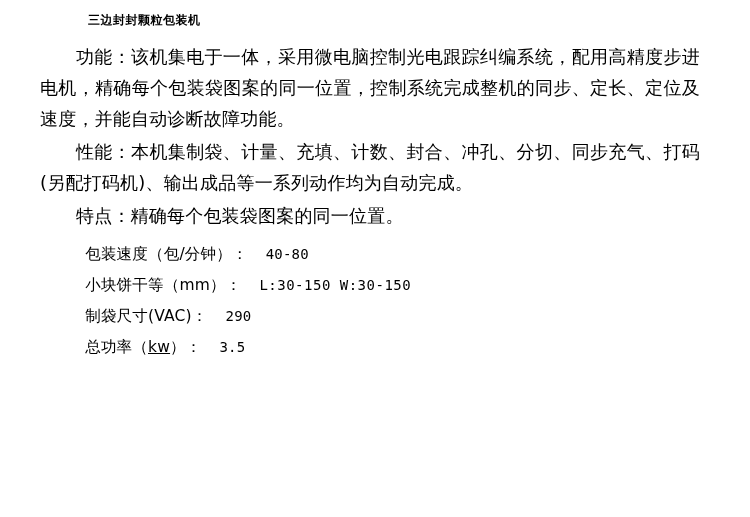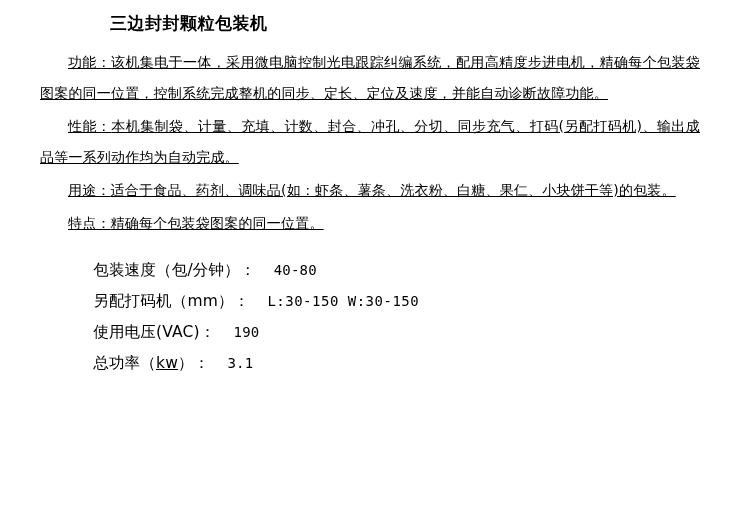--- a/index.html
+++ b/index.html
@@ -15,50 +15,49 @@
     overflow: hidden;
   }
   .page {
     position: relative;
     width: 750px;
     height: 517px;
     padding: 0;
     box-sizing: border-box;
   }
   .doc-title {
-    font-size: 17px;
+    font-size: 12px;
     font-weight: bold;
-    margin: 12px 0 0 110px;
+    margin: 12px 0 0 88px;
     letter-spacing: 0.5px;
   }
   .body-block {
     margin-top: 12px;
     padding: 0 38px 0 40px;
   }
   p.para {
     margin: 0 12px 2px 0;
-    font-size: 14px;
+    font-size: 18px;
     line-height: 31px;
     text-indent: 2em;
     text-align: justify;
     letter-spacing: 0.2px;
-    text-decoration: underline;
   }
   p.para .label {
     white-space: nowrap;
   }
   .spec-heading {
     margin: 6px 0 0 0;
     font-size: 15.5px;
     line-height: 31px;
     text-indent: 1.6em;
     letter-spacing: 0.2px;
   }
   .spec-list {
-    margin: 16px;
+    margin: 8px;
     padding: 0;
     list-style: none;
   }
   .spec-row {
     font-size: 15.5px;
     line-height: 31px;
     text-indent: 2.4em;
     letter-spacing: 0.2px;
     white-space: nowrap;
   }
@@ -83,26 +82,25 @@
 <div class="page">
 
   <div class="doc-title">三边封封颗粒包装机</div>
 
   <div class="body-block">
 
     <p class="para"><span class="label">功能：</span><span>该机集电于一体，采用微电脑控制光电跟踪纠编系统，配用高精度步进电机，精确每个包装袋图案的同一位置，控制系统完成整机的同步、定长、定位及速度，并能自动诊断故障功能。</span></p>
 
     <p class="para"><span class="label">性能：</span><span>本机集制袋、计量、充填、计数、封合、冲孔、分切、同步充气、打码(另配打码机)、输出成品等一系列动作均为自动完成。</span></p>
 
-    <p class="para"><span class="label">用途：</span><span>适合于食品、药剂、调味品(如：虾条、薯条、洗衣粉、白糖、果仁、小块饼干等)的包装。</span></p>
 
     <p class="para"><span class="label">特点：</span><span>精确每个包装袋图案的同一位置。</span></p>
 
 
     <div class="spec-list">
       <div class="spec-row"><span class="spec-name">包装速度（包/分钟）：</span><span class="spec-value">40-80</span></div>
-      <div class="spec-row"><span class="spec-name">另配打码机（mm）：</span><span class="spec-value wide">L:30-150  W:30-150</span></div>
-      <div class="spec-row"><span class="spec-name">使用电压(VAC)：</span><span class="spec-value">190</span></div>
-      <div class="spec-row"><span class="spec-name">总功率（<span class="underline-word">kw</span>）：</span><span class="spec-value">3.1</span></div>
+      <div class="spec-row"><span class="spec-name">小块饼干等（mm）：</span><span class="spec-value wide">L:30-150  W:30-150</span></div>
+      <div class="spec-row"><span class="spec-name">制袋尺寸(VAC)：</span><span class="spec-value">290</span></div>
+      <div class="spec-row"><span class="spec-name">总功率（<span class="underline-word">kw</span>）：</span><span class="spec-value">3.5</span></div>
     </div>
 
   </div>
 </div>
 
 </body></html>

